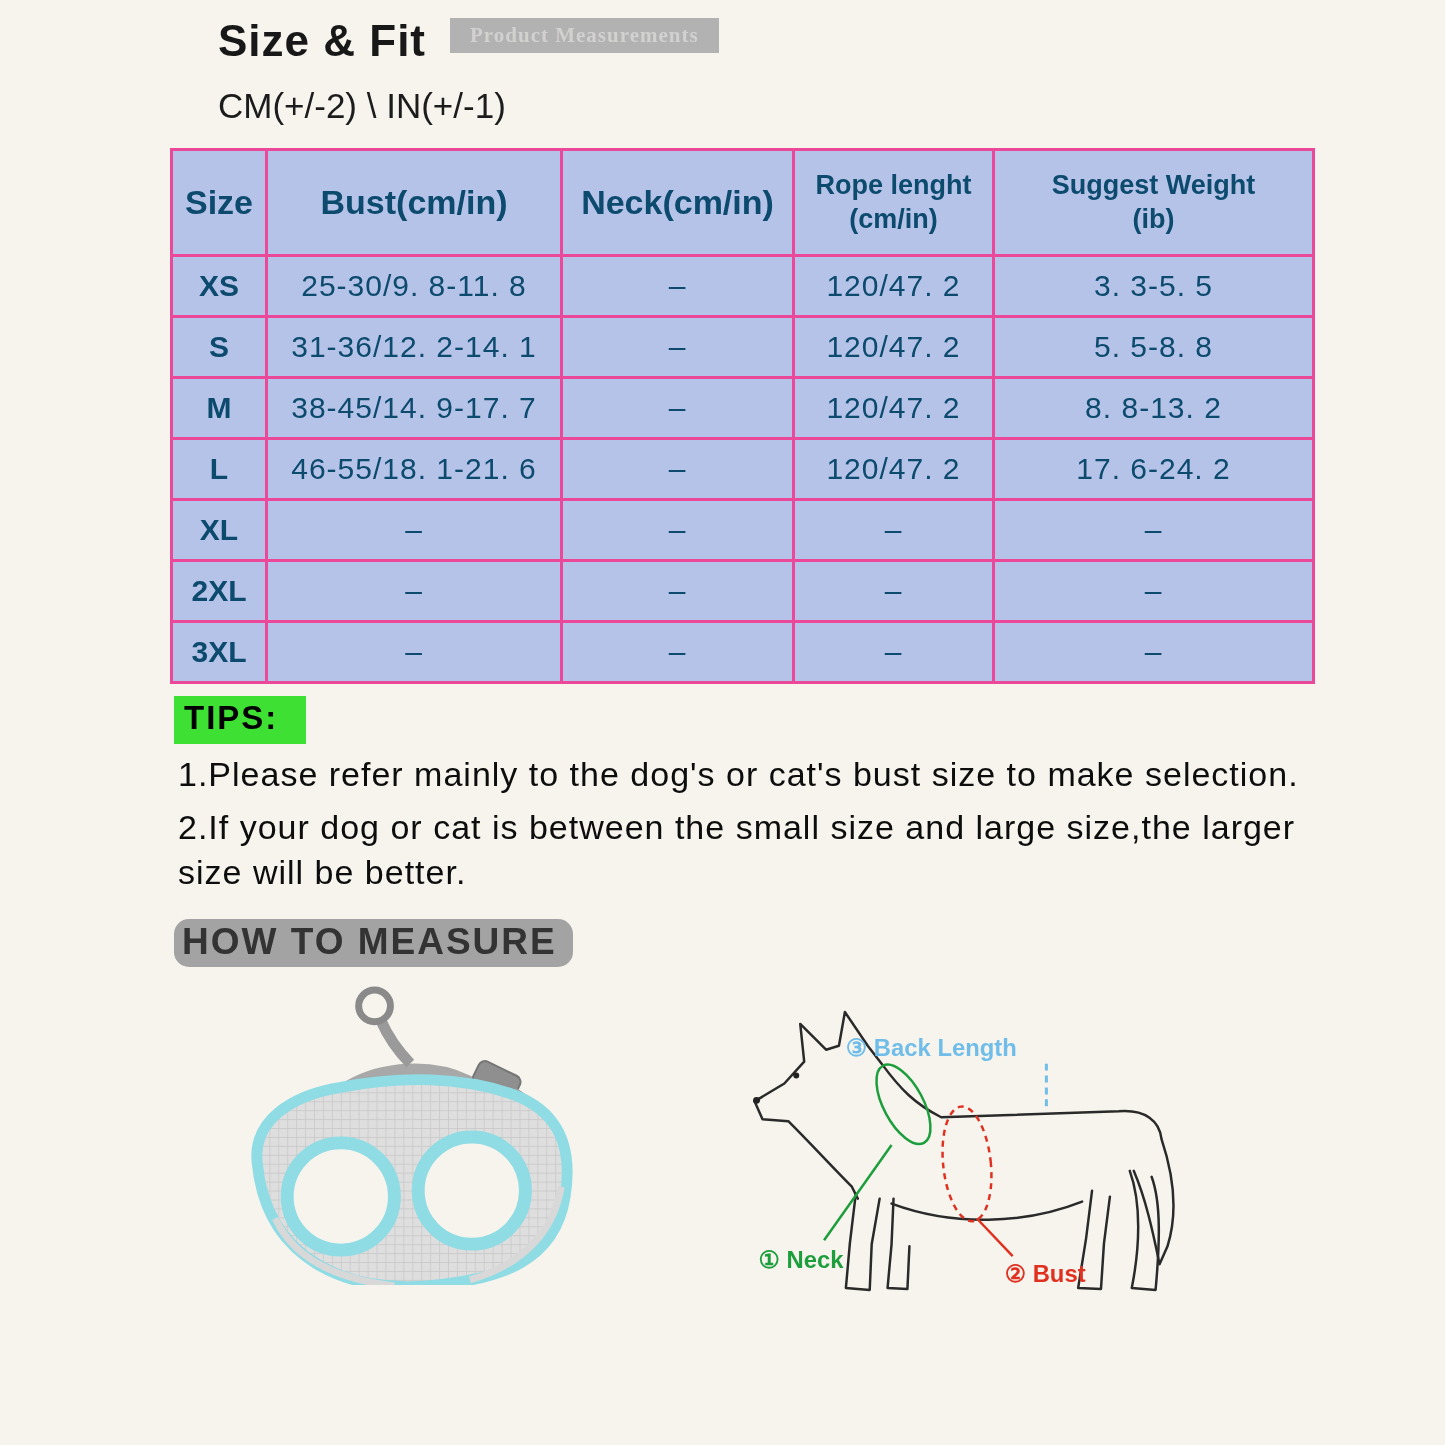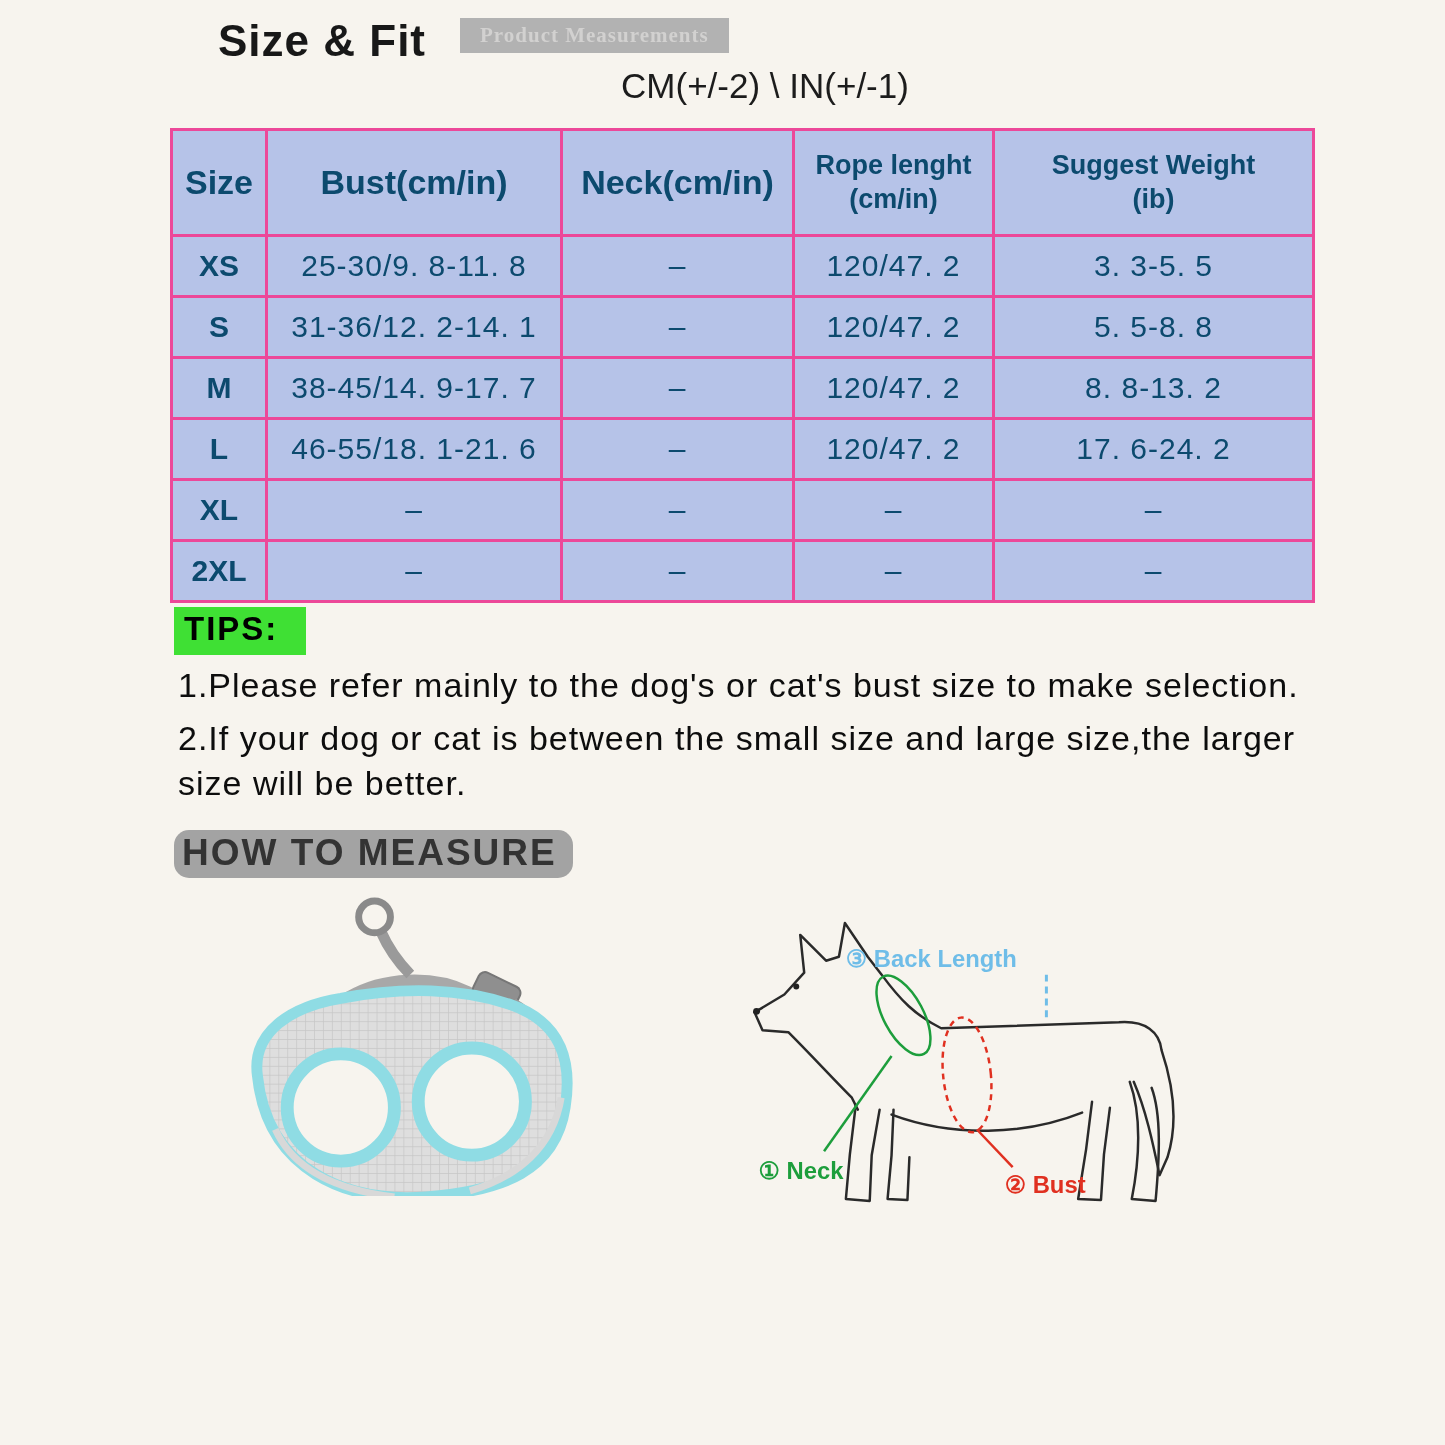--- a/index.html
+++ b/index.html
@@ -6,42 +6,42 @@
   html,body { width:1445px; height:1445px; }
   body {
     background:#f7f4ee;
     font-family:"Liberation Sans", sans-serif;
     color:#111;
     position:relative;
     overflow:hidden;
   }
   .content { position:absolute; left:170px; top:16px; width:1142px; }
 
-  .header-row { display:flex; align-items:flex-start; gap:34px; padding-left:48px; }
+  .header-row { display:flex; align-items:flex-start; gap:24px; padding-left:48px; }
   .page-title { font-size:44px; font-weight:bold; letter-spacing:1px; color:#181818; }
   .badge {
     background:#b2b2b2; color:#d2d1d0; font-size:21px; font-weight:bold;
     padding:5px 20px; margin-top:2px; letter-spacing:1px;font-family:Liberation Serif, serif;
   }
-  .tolerance { padding-left:48px; font-size:35px; color:#1c1c1c;text-align:center; }
+  .tolerance { padding-left:48px; margin-top:20px; font-size:35px; color:#1c1c1c; }
 
   table.size-chart { border-collapse:collapse; margin-top:22px; width:1142px; table-layout:fixed; }
   .size-chart th, .size-chart td {
     background:var(--table-cell,#b6c3e8);
     border:3px solid #ec4899;
     text-align:center; vertical-align:middle;
     color:#0c4a6e;
   }
   .size-chart th { font-weight:bold; font-size:34px; height:106px; white-space:pre-line; }
   .size-chart th.small { font-size:27px; line-height:1.25; }
   .size-chart tbody td { height:61px; font-size:30px; letter-spacing:1px; }
   .size-chart td.size { font-weight:bold; font-size:30px; letter-spacing:0; }
 
   .tips-label {
-    display:inline-block; margin-top:4px; margin-left:4px;
+    display:inline-block; margin-top:12px; margin-left:4px;
     background:var(--tips-highlight,#3fe034);
     font-weight:bold; font-size:33px; letter-spacing:2px;
     padding:3px 28px 7px 10px; color:#000;text-align:center;
   }
   .tips-text { margin-top:6px; font-size:34px; line-height:1.32; letter-spacing:1px; color:#0d0d0d; }
   .tips-text p { margin:8px; }
 
   .measure-title {
     display:inline-block; margin-top:16px; margin-left:4px;
     background:var(--measure-bg,#a3a3a3); color:#333;
@@ -129,20 +129,27 @@
         <td>–</td>
         <td>–</td>
       </tr>
       <tr>
         <td class="size">2XL</td>
         <td>–</td>
         <td>–</td>
         <td>–</td>
         <td>–</td>
       </tr>
+      <tr>
+        <td class="size">3XL</td>
+        <td>–</td>
+        <td>–</td>
+        <td>–</td>
+        <td>–</td>
+      </tr>
     </tbody>
   </table>
 
   <div>
     <span class="tips-label">TIPS:</span>
   </div>
   <div class="tips-text">
     <p>1.Please refer mainly to the dog's or cat's  bust size to make selection.</p>
     <p>2.If your dog or cat is between the small size and large size,the larger size will be better.</p>
   </div>

